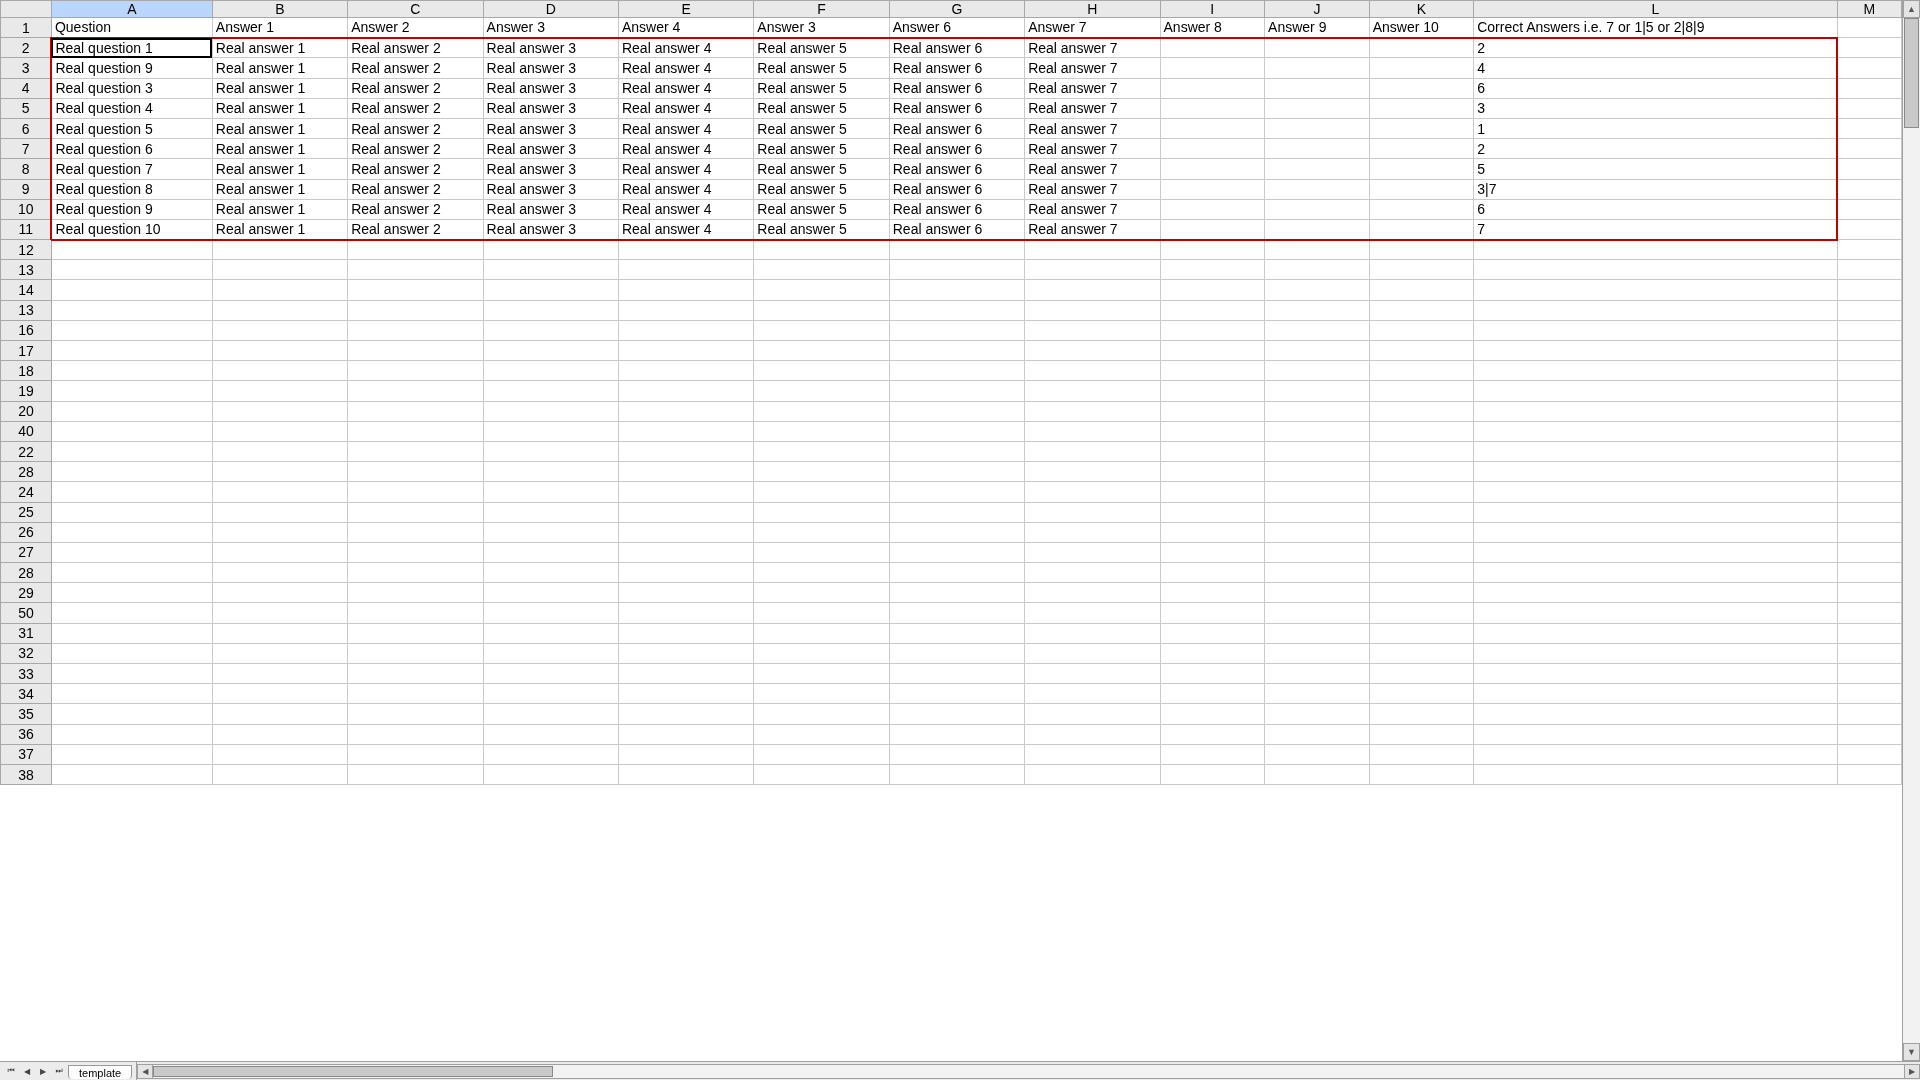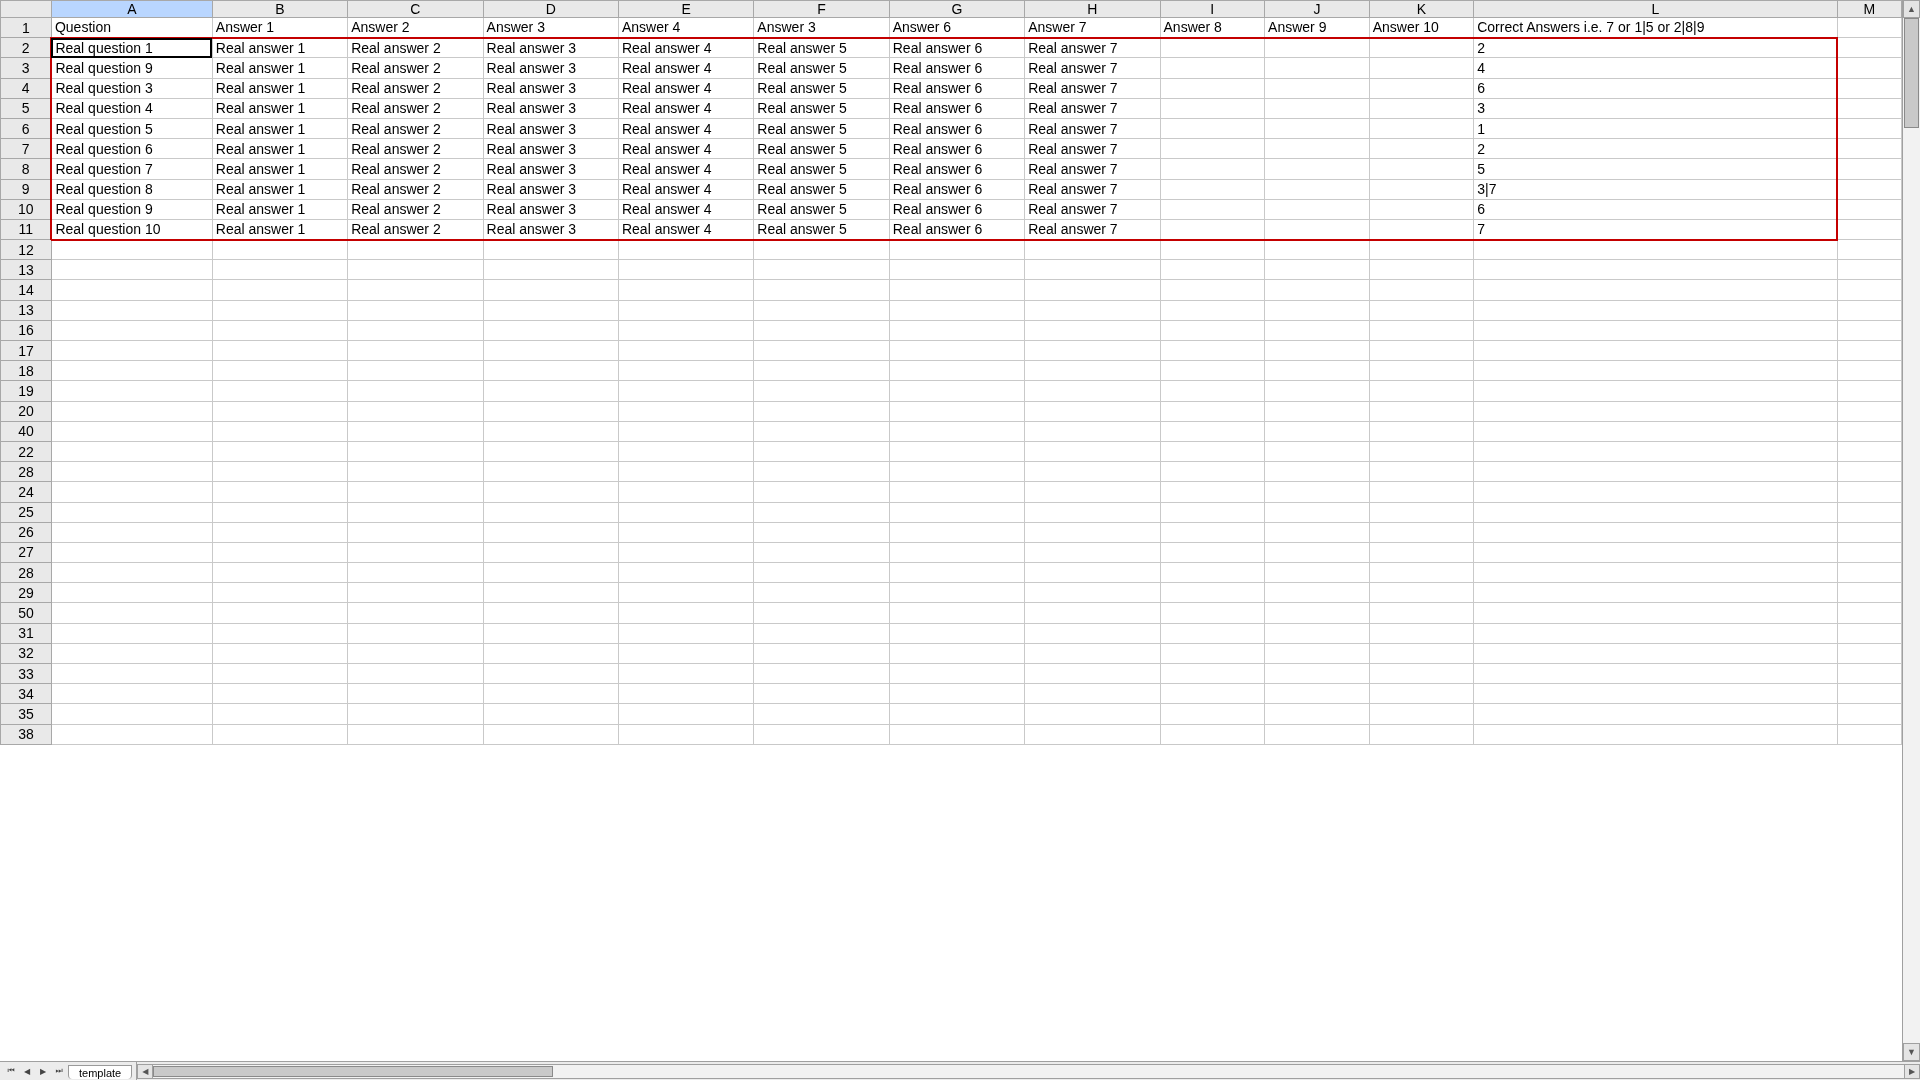--- a/index.html
+++ b/index.html
@@ -729,20 +729,52 @@
                 <td></td>
                 <td></td>
                 <td></td>
                 <td></td>
                 <td></td>
                 <td></td>
                 <td></td>
                 <td></td>
               </tr>
               <tr>
+                <th class="rownum">36</th>
+                <td></td>
+                <td></td>
+                <td></td>
+                <td></td>
+                <td></td>
+                <td></td>
+                <td></td>
+                <td></td>
+                <td></td>
+                <td></td>
+                <td></td>
+                <td></td>
+                <td></td>
+              </tr>
+              <tr>
+                <th class="rownum">37</th>
+                <td></td>
+                <td></td>
+                <td></td>
+                <td></td>
+                <td></td>
+                <td></td>
+                <td></td>
+                <td></td>
+                <td></td>
+                <td></td>
+                <td></td>
+                <td></td>
+                <td></td>
+              </tr>
+              <tr>
                 <th class="rownum">38</th>
                 <td></td>
                 <td></td>
                 <td></td>
                 <td></td>
                 <td></td>
                 <td></td>
                 <td></td>
                 <td></td>
                 <td></td>

